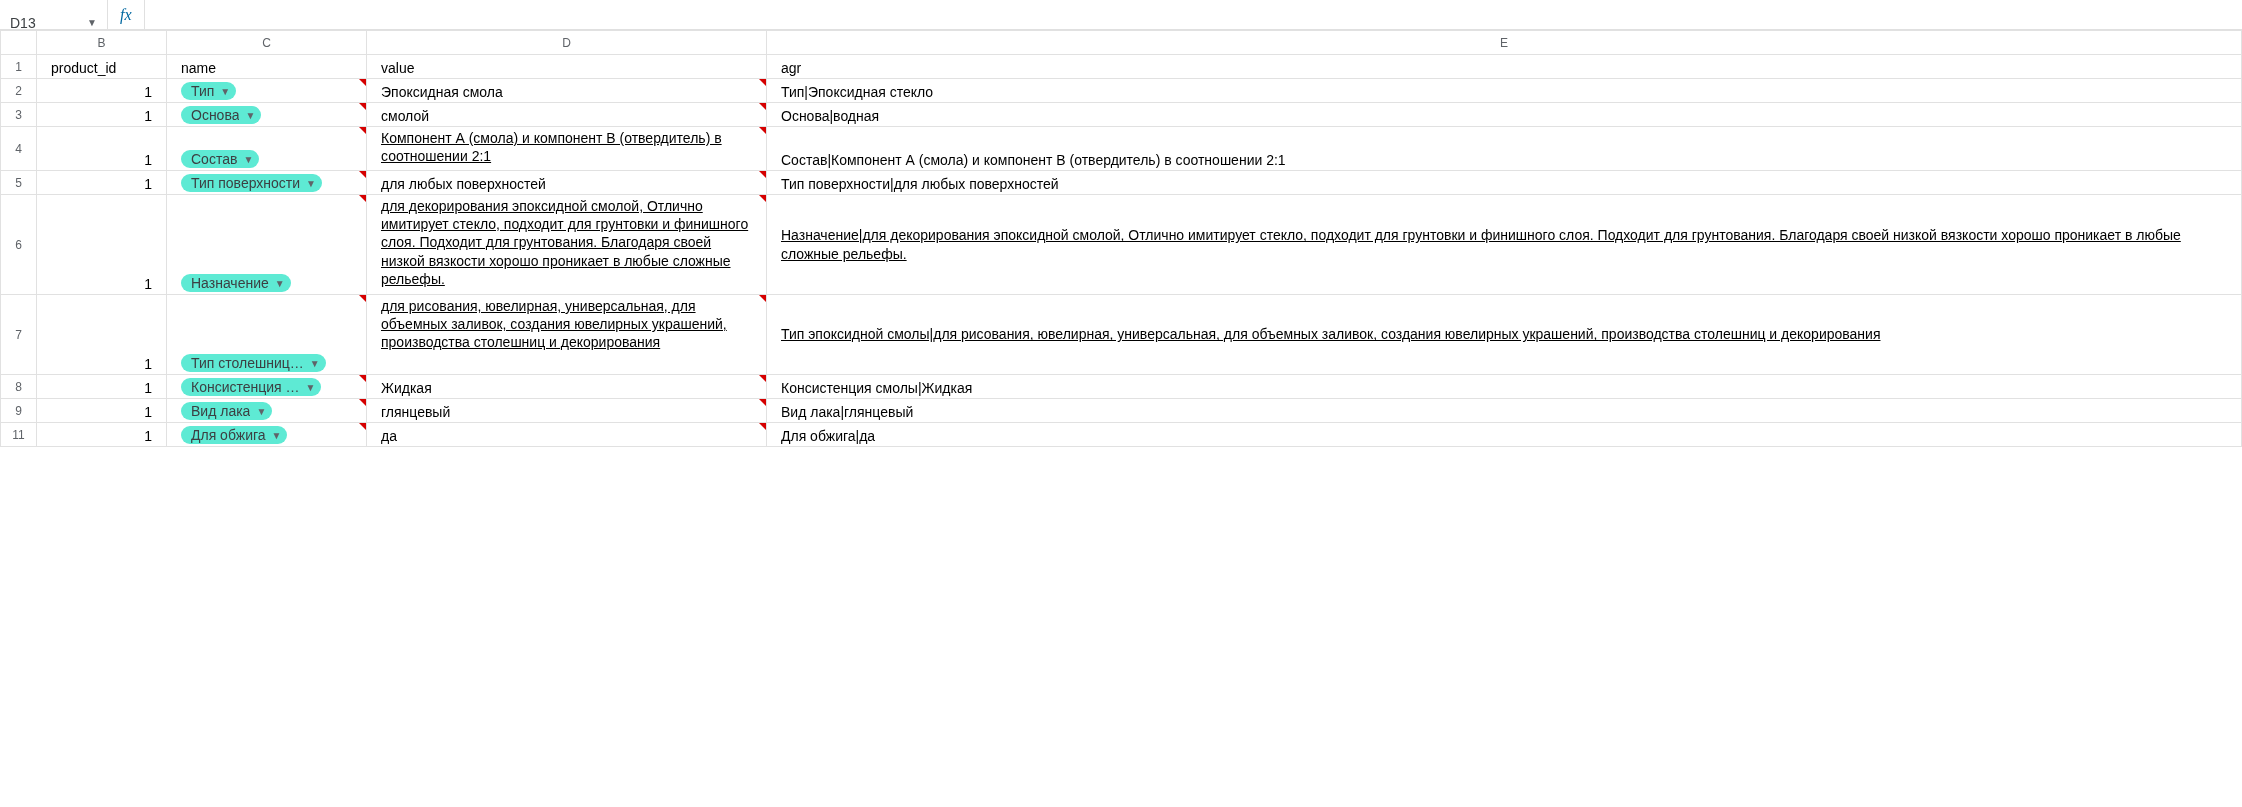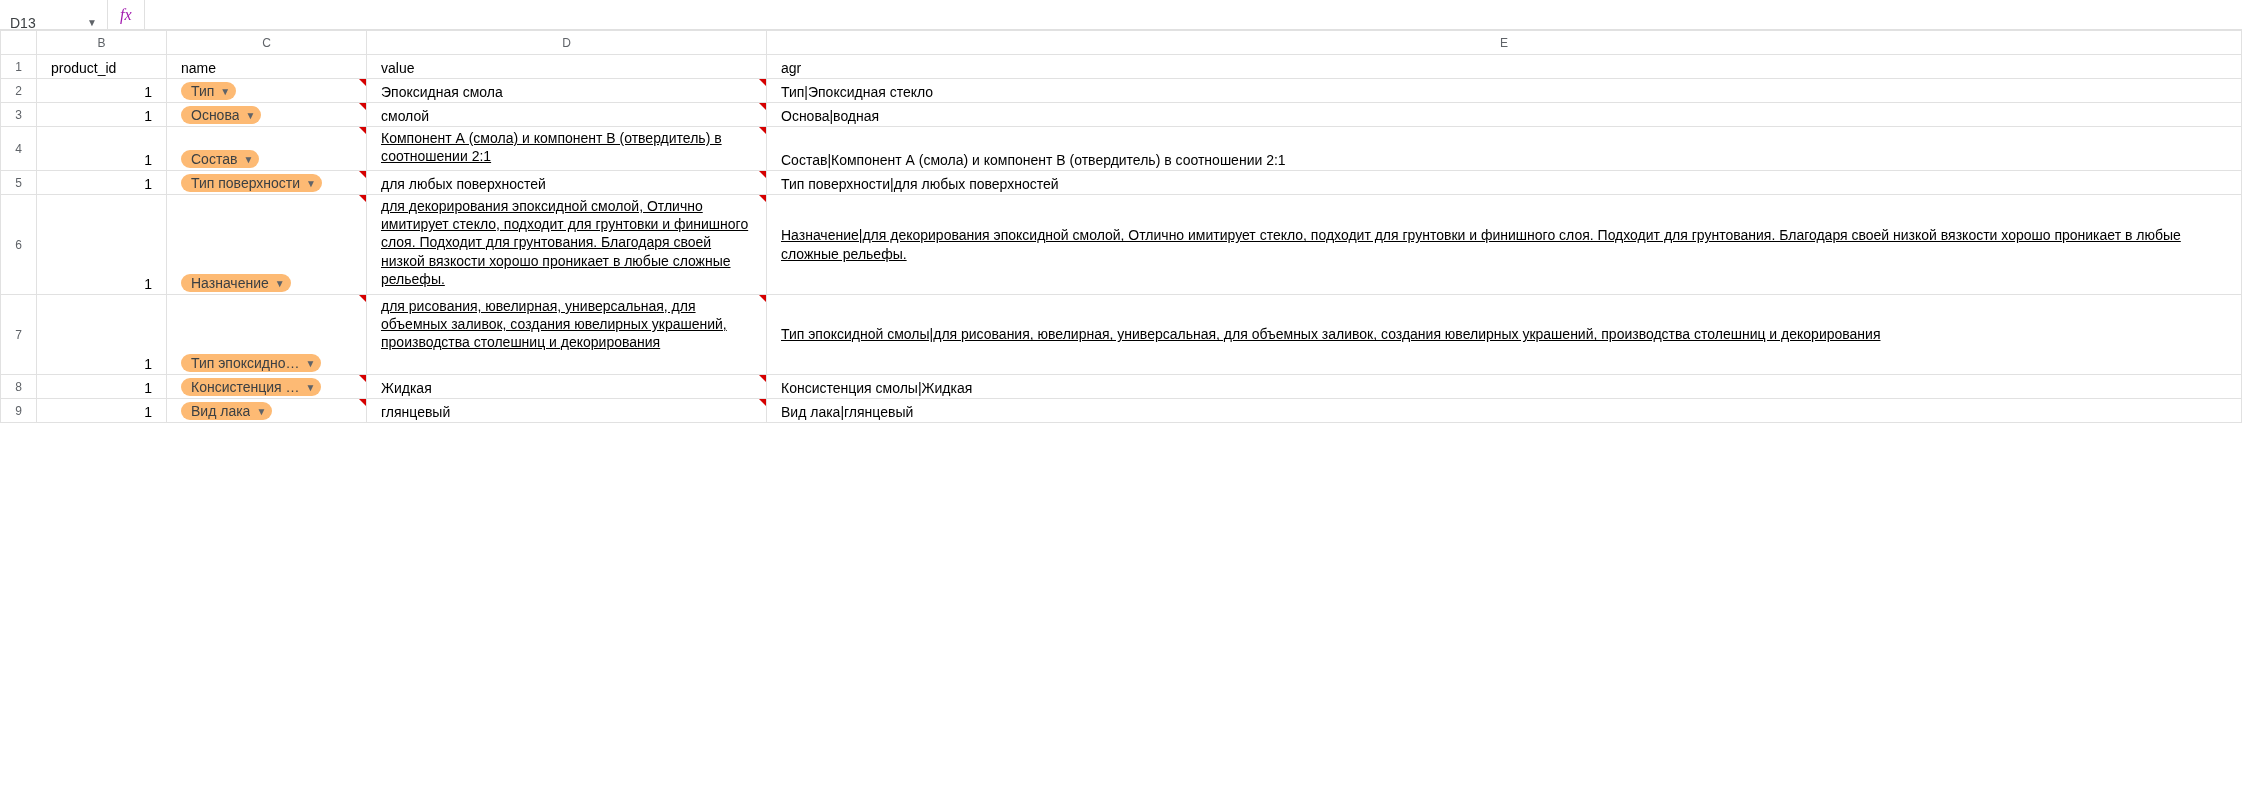--- a/index.html
+++ b/index.html
@@ -37,21 +37,21 @@
   }
   .name-box .dropdown {
     color: #5f6368;
     font-size: 10px;
     padding: 0 6px;
   }
   .fx-label {
     display: flex;
     align-items: center;
     padding: 0 12px;
-    color: #a21caf;
+    color: #0369a1;
     font-family: "Times New Roman", serif;
     font-style: italic;
     font-size: 16px;
     border-right: 1px solid #e0e0e0;
     height: 100%;
   }
   .fx-input {
     flex: 1;
     height: 100%;
     padding: 0 8px;
@@ -109,21 +109,21 @@
   }
   td.cell.right { text-align: right; }
   td.cell.top   { vertical-align: top; text-decoration: underline; }
   td.cell.wrap  { white-space: normal; line-height: 1.3; }
   td.cell.nowrap { white-space: nowrap; margin-left: 24px; }
 
   
   .chip {
     display: inline-flex;
     align-items: center;
-    background: #fdba74;
+    background: #5eead4;
     border-radius: 12px;
     padding: 1px 6px 1px 10px;
     font-size: 14px;
     color: #3c4043;
     max-width: 100%;
   }
   .chip span.lbl {
     white-space: nowrap;
     overflow: hidden;
     text-overflow: ellipsis;
@@ -258,21 +258,21 @@
     </td>
     <td class="cell has-note wrap top" style="height:100px">для декорирования эпоксидной смолой, Отлично имитирует стекло, подходит для грунтовки и финишного слоя. Подходит для грунтования. Благодаря своей низкой вязкости хорошо проникает в любые сложные рельефы.</td>
     <td class="cell wrap top" style="vertical-align:middle">Назначение|для декорирования эпоксидной смолой, Отлично имитирует стекло, подходит для грунтовки и финишного слоя. Подходит для грунтования. Благодаря своей низкой вязкости хорошо проникает в любые сложные рельефы.</td>
   </tr>
 
   <tr>
     <td class="rowhdr">7</td>
     <td class="cell right">1</td>
     <td class="cell has-note">
       <span class="chip">
-        <span class="lbl">Тип эпоксидно…</span>
+        <span class="lbl">Тип столешниц…</span>
         <span class="caret">▼</span>
       </span>
     </td>
     <td class="cell has-note wrap top" style="height:80px">для рисования, ювелирная, универсальная, для объемных заливок, создания ювелирных украшений, производства столешниц и декорирования</td>
     <td class="cell wrap top" style="vertical-align:middle">Тип эпоксидной смолы|для рисования, ювелирная, универсальная, для объемных заливок, создания ювелирных украшений, производства столешниц и декорирования</td>
   </tr>
 
   <tr>
     <td class="rowhdr">8</td>
     <td class="cell right">1</td>
@@ -293,16 +293,28 @@
       <span class="chip">
         <span class="lbl">Вид лака</span>
         <span class="caret">▼</span>
       </span>
     </td>
     <td class="cell has-note">глянцевый</td>
     <td class="cell">Вид лака|глянцевый</td>
   </tr>
 
 
+  <tr>
+    <td class="rowhdr">11</td>
+    <td class="cell right">1</td>
+    <td class="cell has-note">
+      <span class="chip">
+        <span class="lbl">Для обжига</span>
+        <span class="caret">▼</span>
+      </span>
+    </td>
+    <td class="cell has-note">да</td>
+    <td class="cell">Для обжига|да</td>
+  </tr>
 
 
 </tbody>
   </table>
 
 </body></html>

